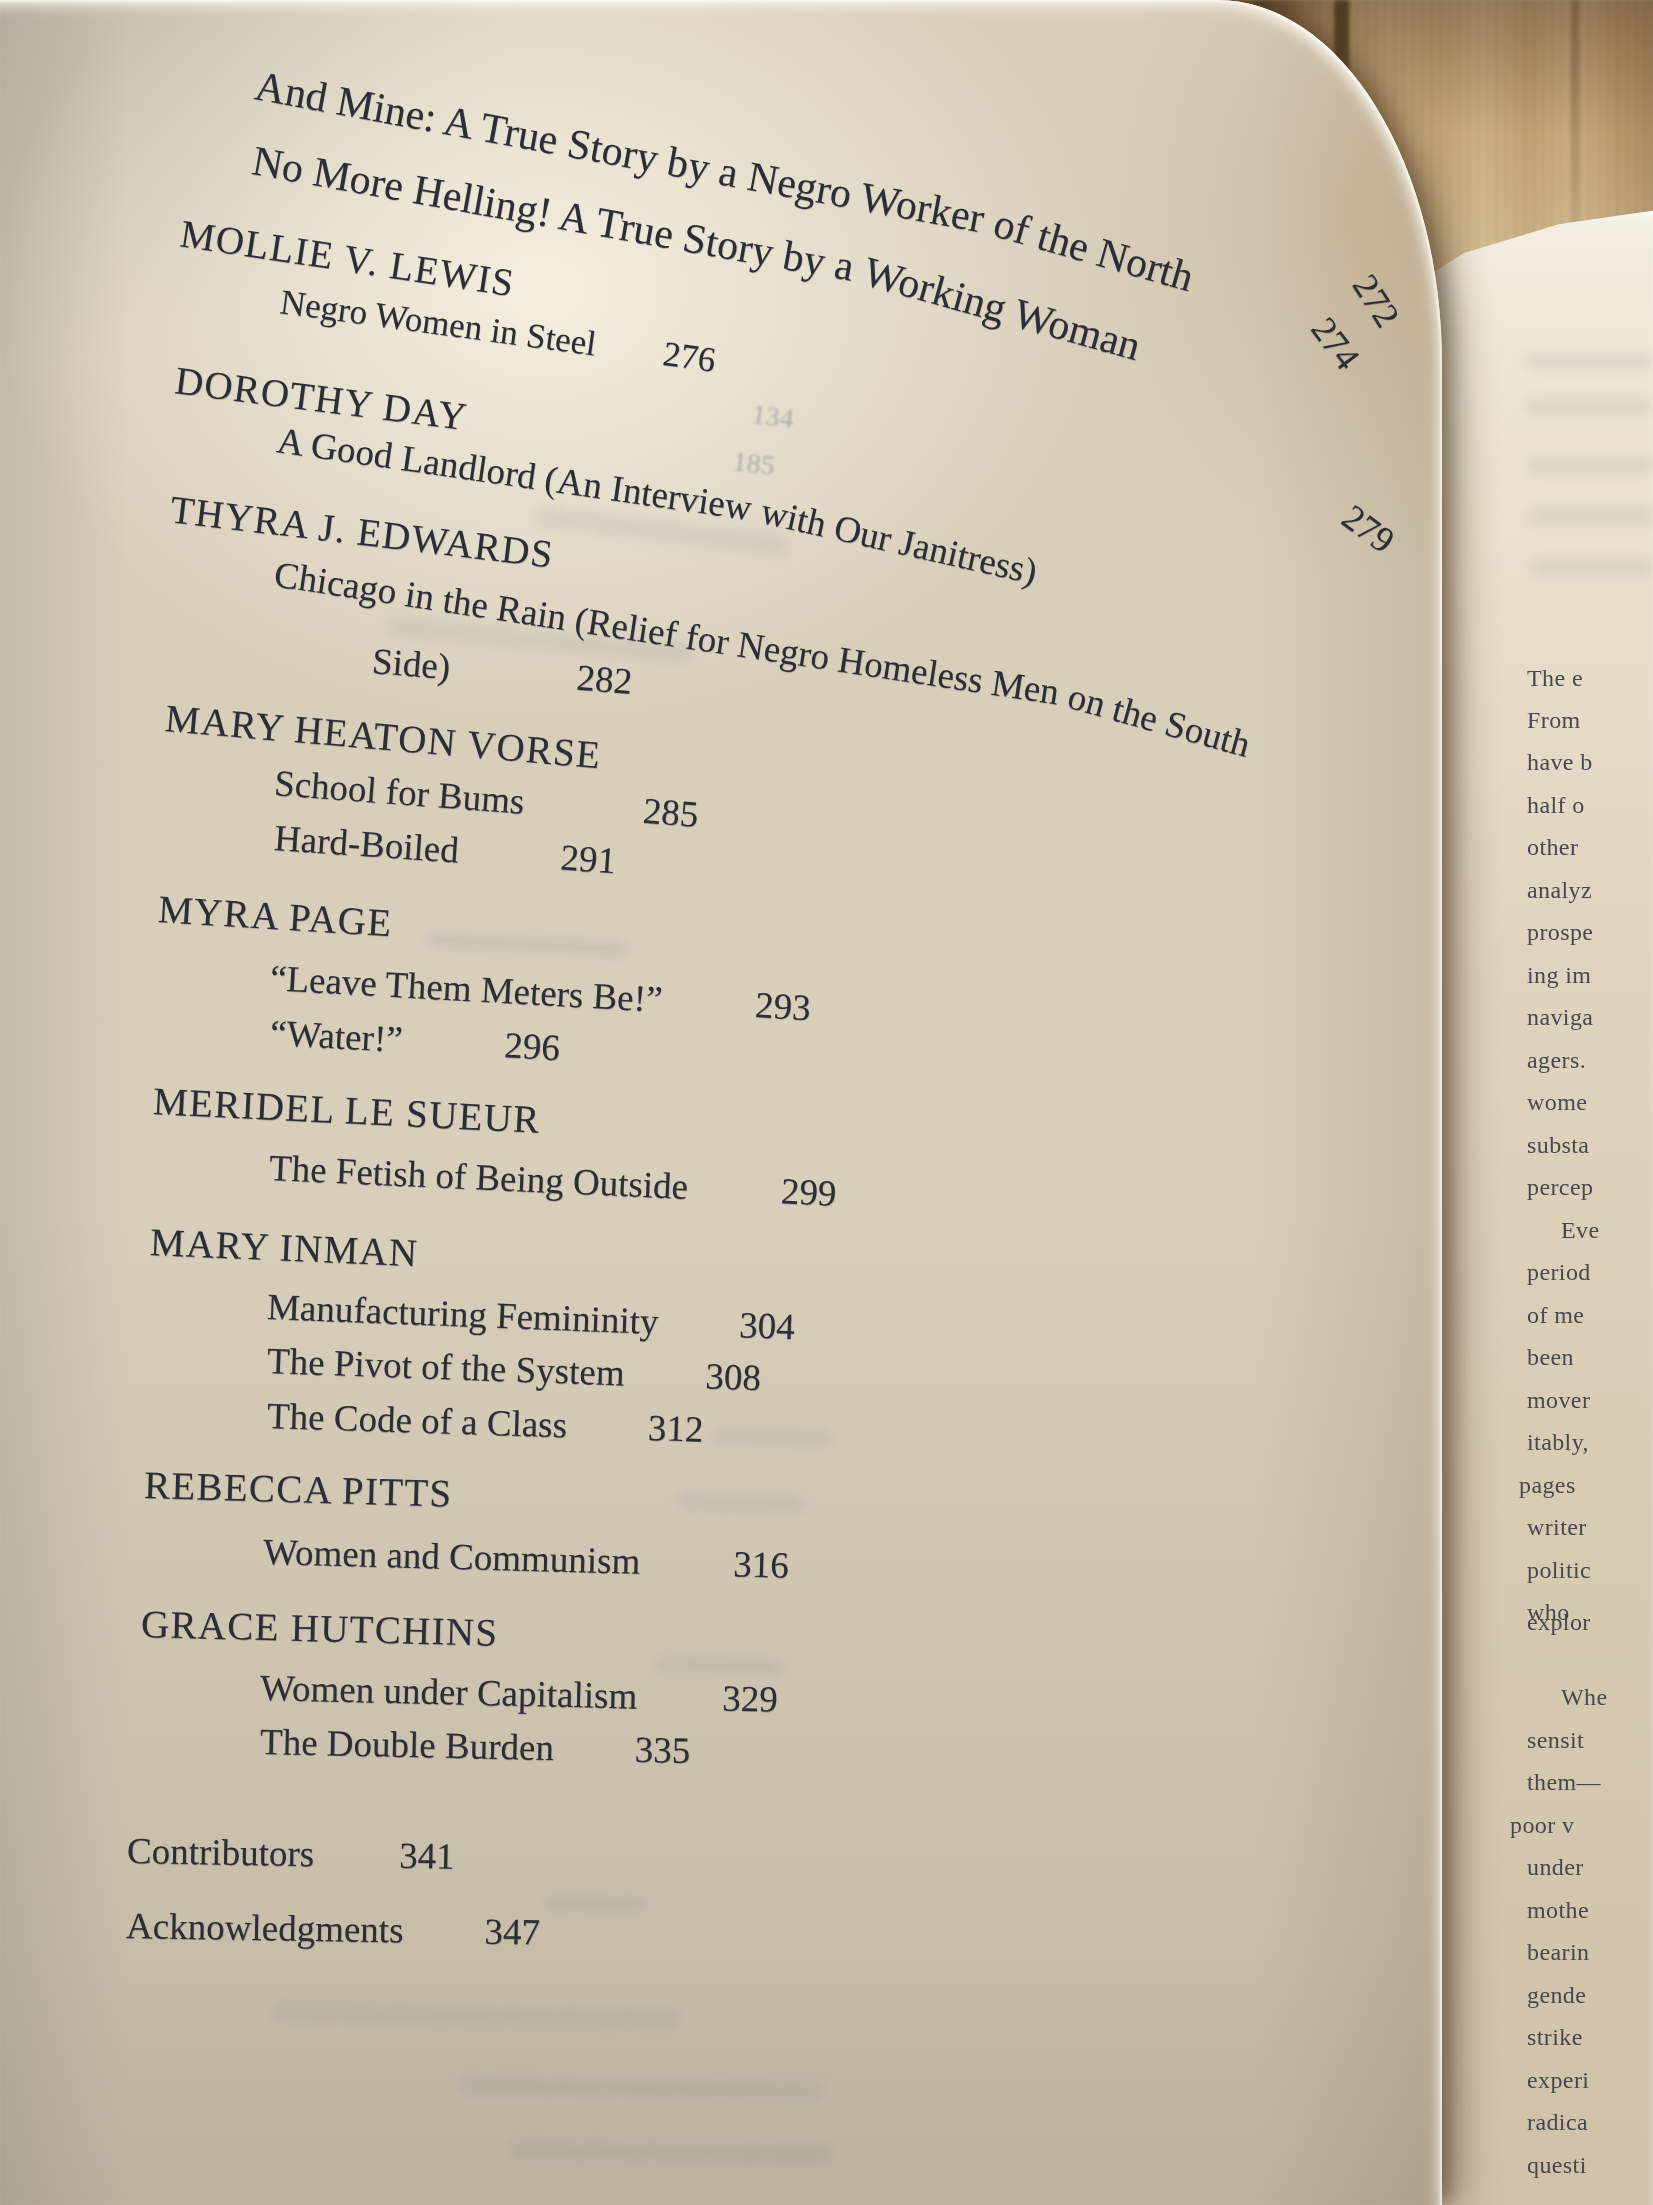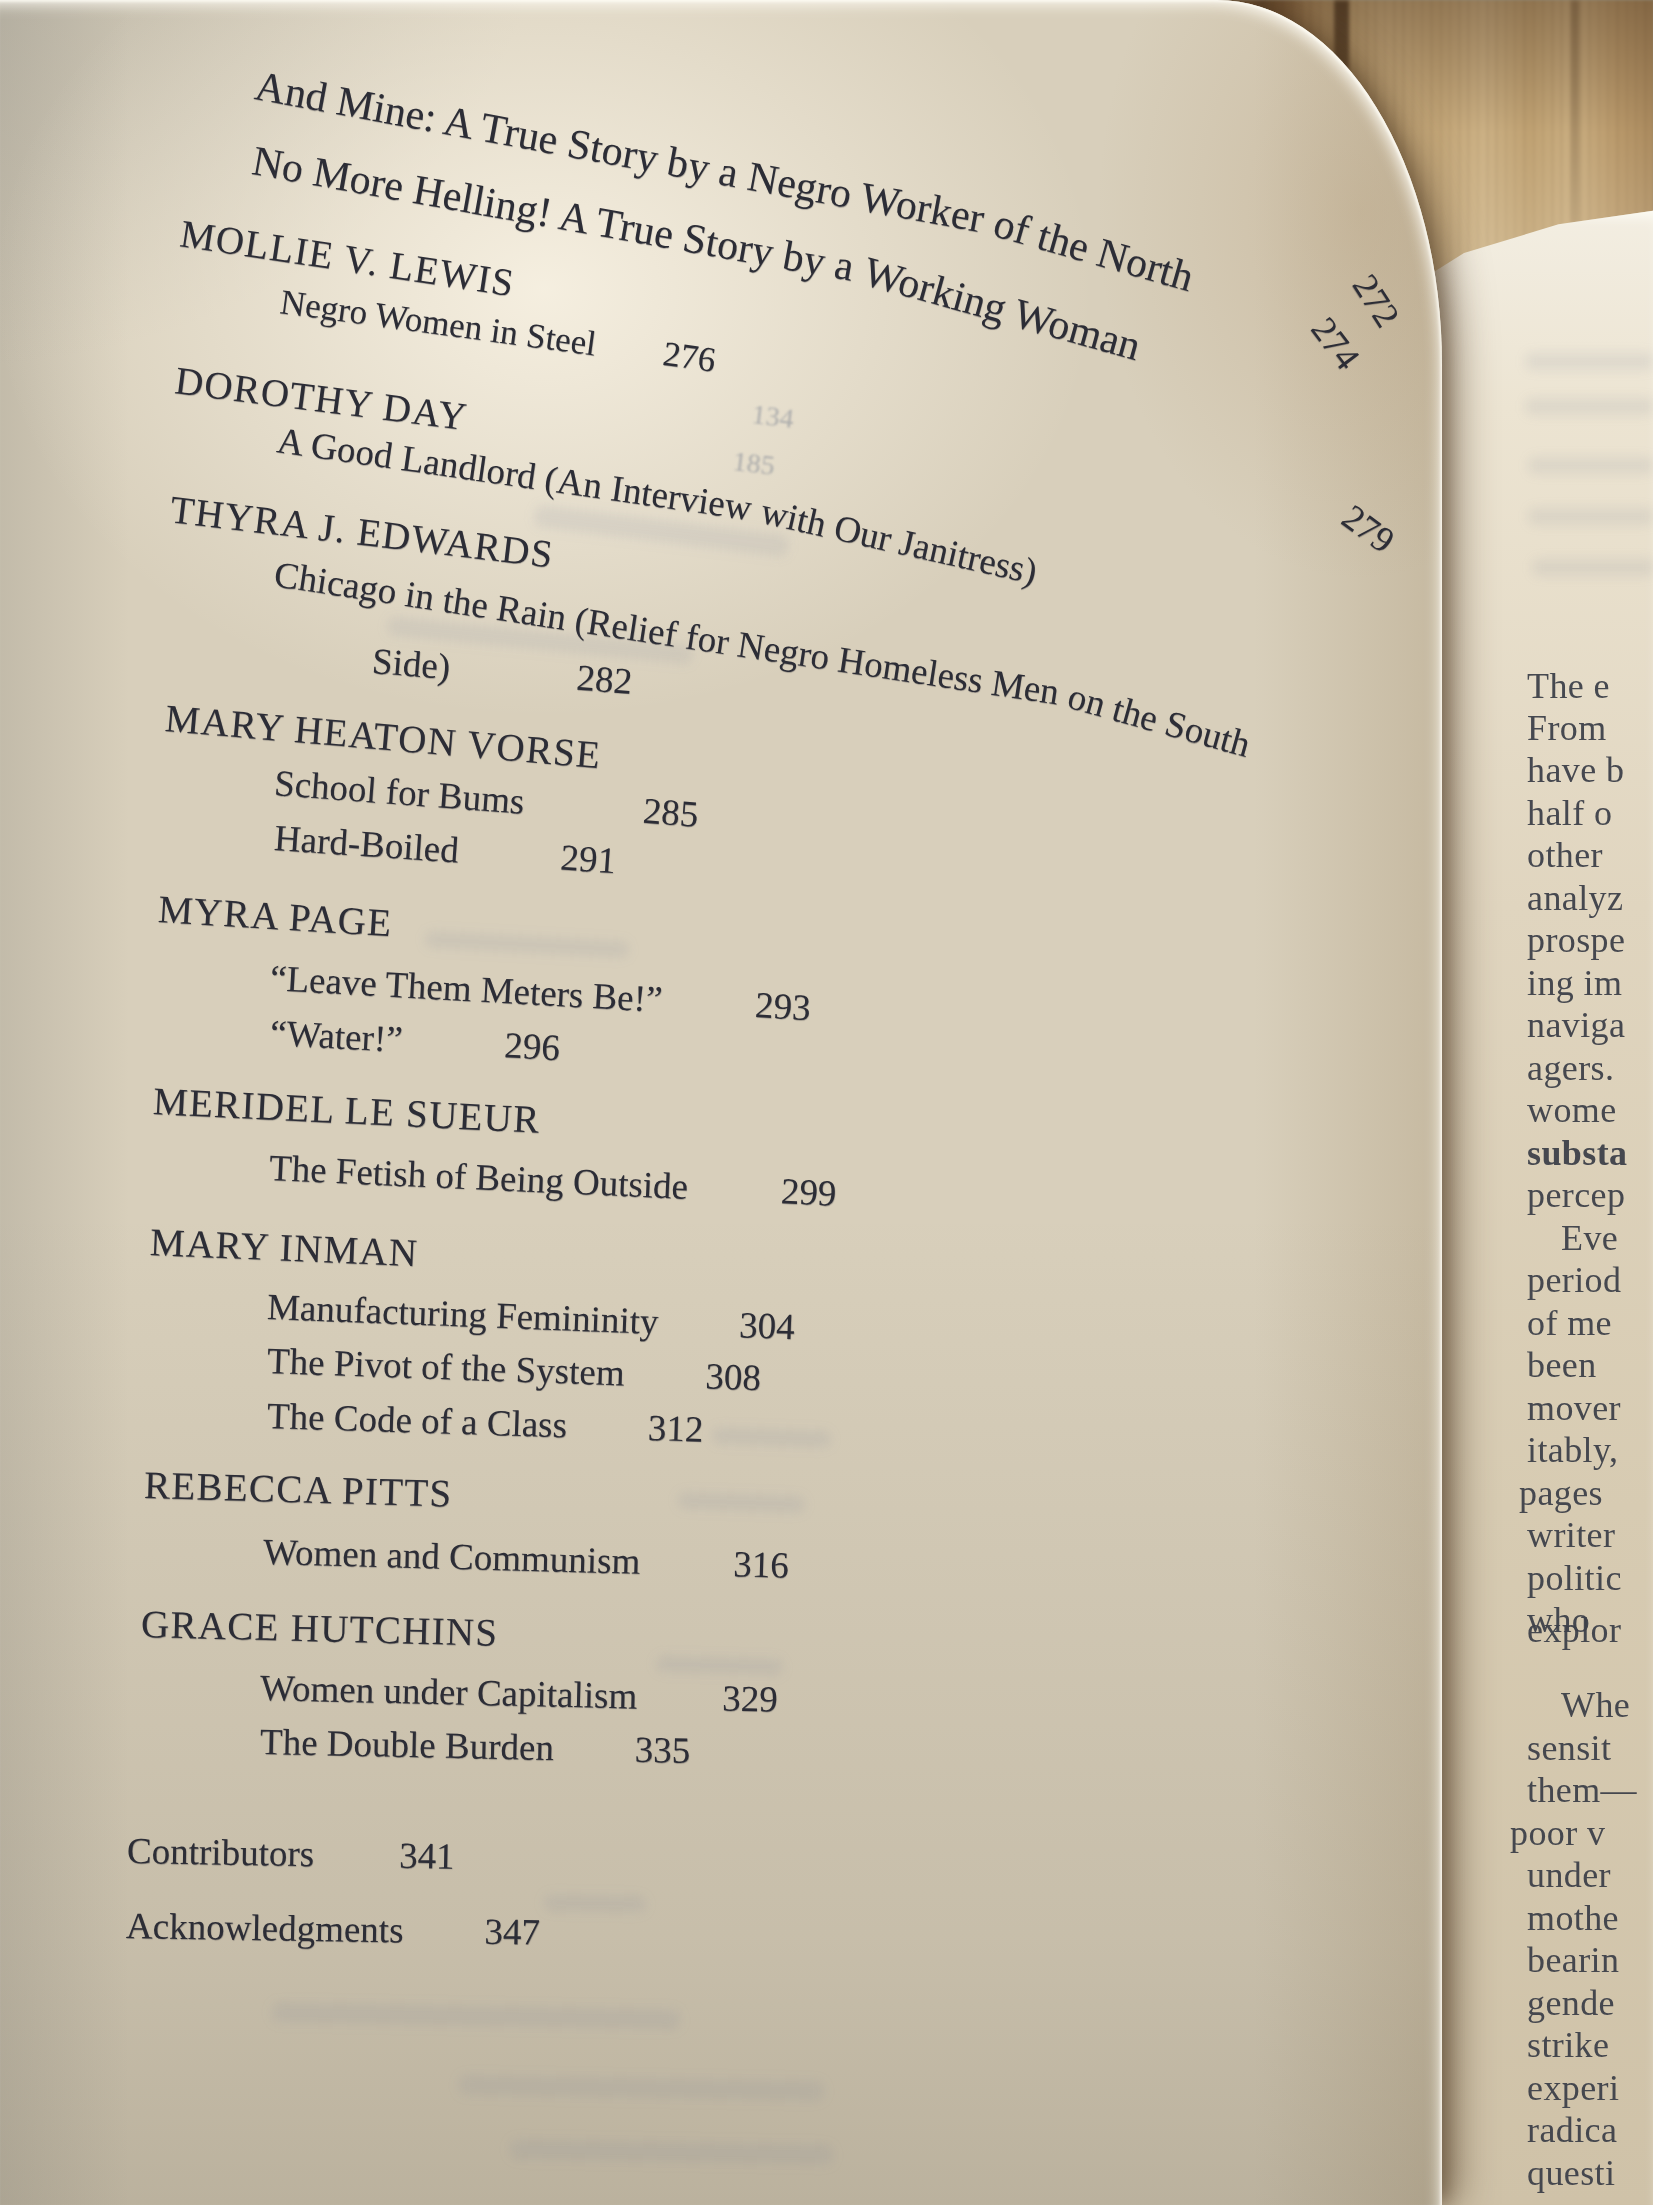--- a/index.html
+++ b/index.html
@@ -24,21 +24,21 @@
   .wood .seam-b{position:absolute;left:364px;top:0;width:7.6px;height:80%;
     background:linear-gradient(180deg,rgba(90,66,40,.5),rgba(90,66,40,0));filter:blur(1.7px);}
 
   
   .right-page{position:absolute;left:1383px;top:209px;width:270px;height:1996px;z-index:2;
     clip-path:polygon(0 95px,30% 44px,65% 15.3px,100% 1.7px,100% 100%,0 100%);
     background:
       linear-gradient(90deg, rgba(118,98,70,.30) 0%, rgba(0,0,0,0) 30%),
       linear-gradient(180deg,#f3eee2 0%,#ece4d2 10%,#e0d5bf 35%,#d7cbb2 65%,#cfc2a8 100%);
     box-shadow:inset 0 13.6px 13.6px -6.8px rgba(255,255,248,.9);}
-  .rp-line{position:absolute;color:#3d4049;font-size:36px;white-space:nowrap;
+  .rp-line{position:absolute;color:#3d4049;font-size:24px;white-space:nowrap;
     filter:blur(0.6px);opacity:.94;letter-spacing:0.4px;}
   .rp-ghost{position:absolute;background:rgba(120,128,148,.13);filter:blur(5.1px);border-radius:5.1px;}
 
   
   .left-page{position:absolute;left:0;top:0;width:1442px;height:2205px;z-index:3;
     border-top-right-radius:225px 365px;
     background:
       radial-gradient(425px 595px at 1360px 212px, rgba(168,138,98,.26), rgba(0,0,0,0) 62%),
       radial-gradient(765px 595px at 544px 289px, rgba(250,244,230,.85), rgba(0,0,0,0) 72%),
       radial-gradient(1020px 765px at -5% -4%, rgba(138,138,133,.33), rgba(0,0,0,0) 60%),
@@ -85,21 +85,21 @@
         <div class="rp-line" style="left: 144px; top: 498px;">From</div>
         <div class="rp-line" style="left: 144px; top: 540px;">have b</div>
         <div class="rp-line" style="left: 144px; top: 583px;">half o</div>
         <div class="rp-line" style="left: 144px; top: 625px;">other</div>
         <div class="rp-line" style="left: 144px; top: 668px;">analyz</div>
         <div class="rp-line" style="left: 144px; top: 710px;">prospe</div>
         <div class="rp-line" style="left: 144px; top: 753px;">ing im</div>
         <div class="rp-line" style="left: 144px; top: 795px;">naviga</div>
         <div class="rp-line" style="left: 144px; top: 838px;">agers.</div>
         <div class="rp-line" style="left: 144px; top: 880px;">wome</div>
-        <div class="rp-line" style="left: 144px; top: 923px; font-weight: bold;">substa</div>
+        <div class="rp-line" style="left: 144px; top: 923px;">substa</div>
         <div class="rp-line" style="left: 144px; top: 965px;">percep</div>
         <div class="rp-line" style="left: 178px; top: 1008px;">Eve</div>
         <div class="rp-line" style="left: 144px; top: 1050px;">period</div>
         <div class="rp-line" style="left: 144px; top: 1093px;">of me</div>
         <div class="rp-line" style="left: 144px; top: 1135px;">been</div>
         <div class="rp-line" style="left: 144px; top: 1178px;">mover</div>
         <div class="rp-line" style="left: 144px; top: 1220px;">itably,</div>
         <div class="rp-line" style="left: 136px; top: 1263px;">pages</div>
         <div class="rp-line" style="left: 144px; top: 1305px;">writer</div>
         <div class="rp-line" style="left: 144px; top: 1348px;">politic</div>

